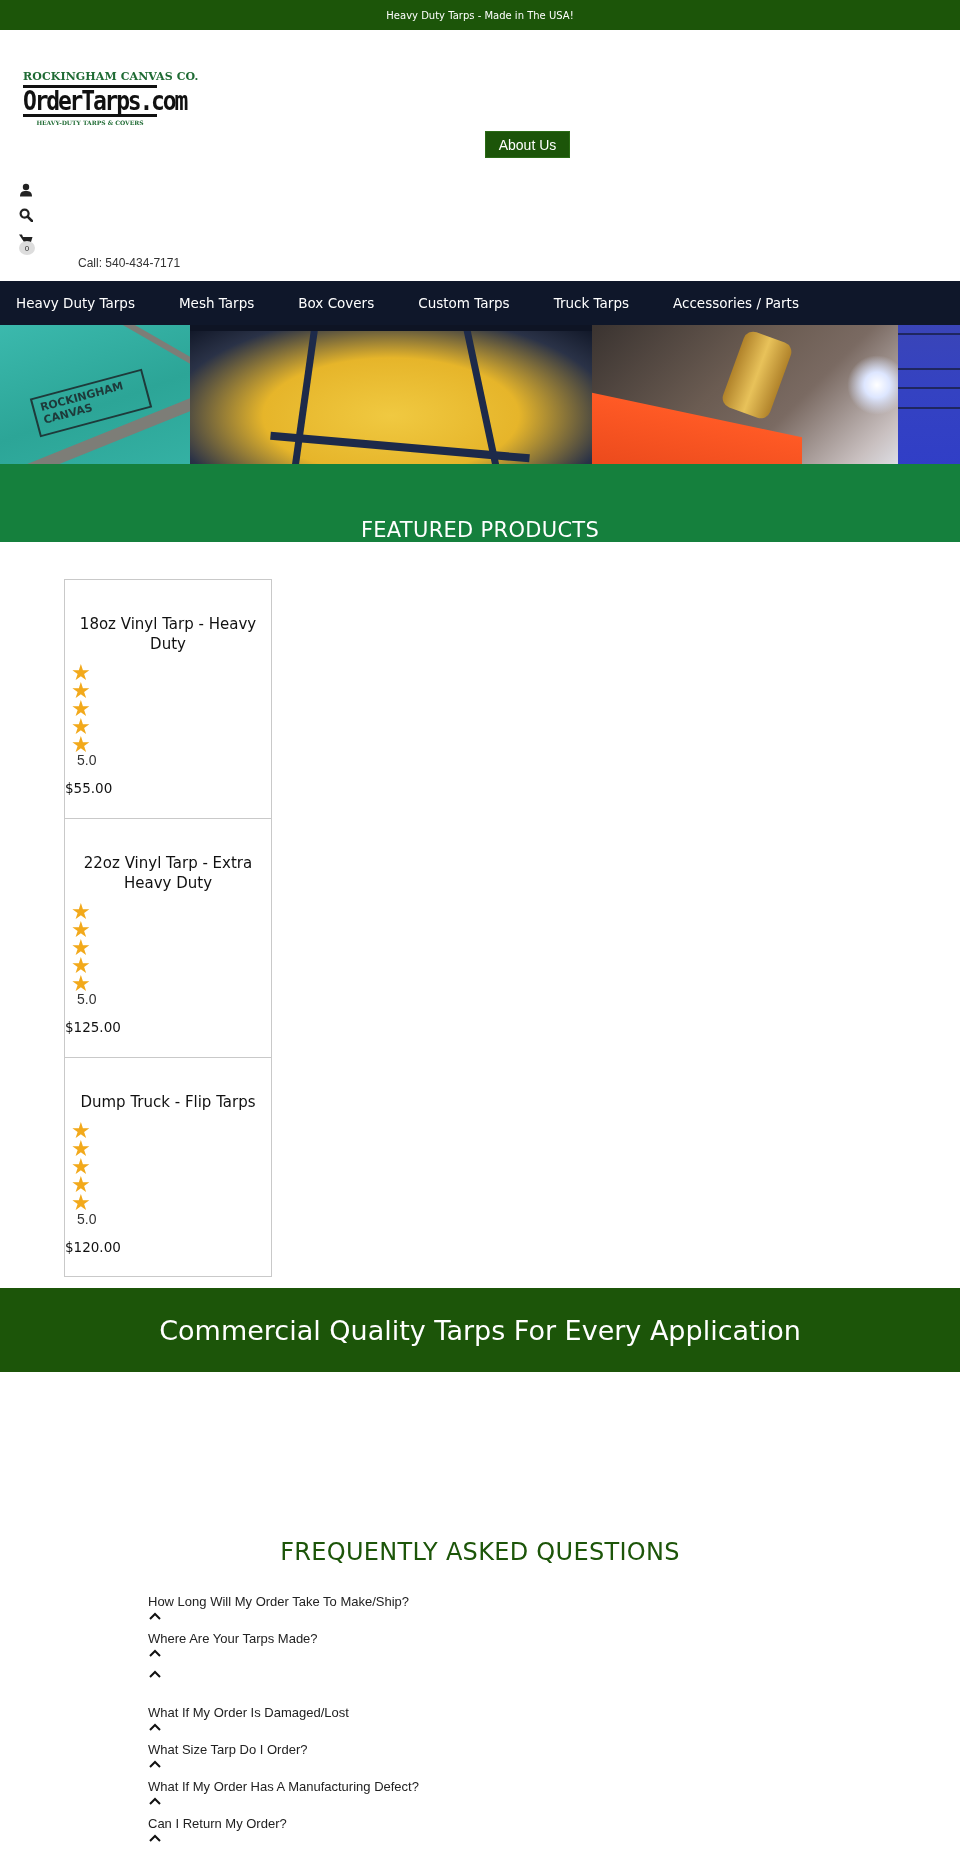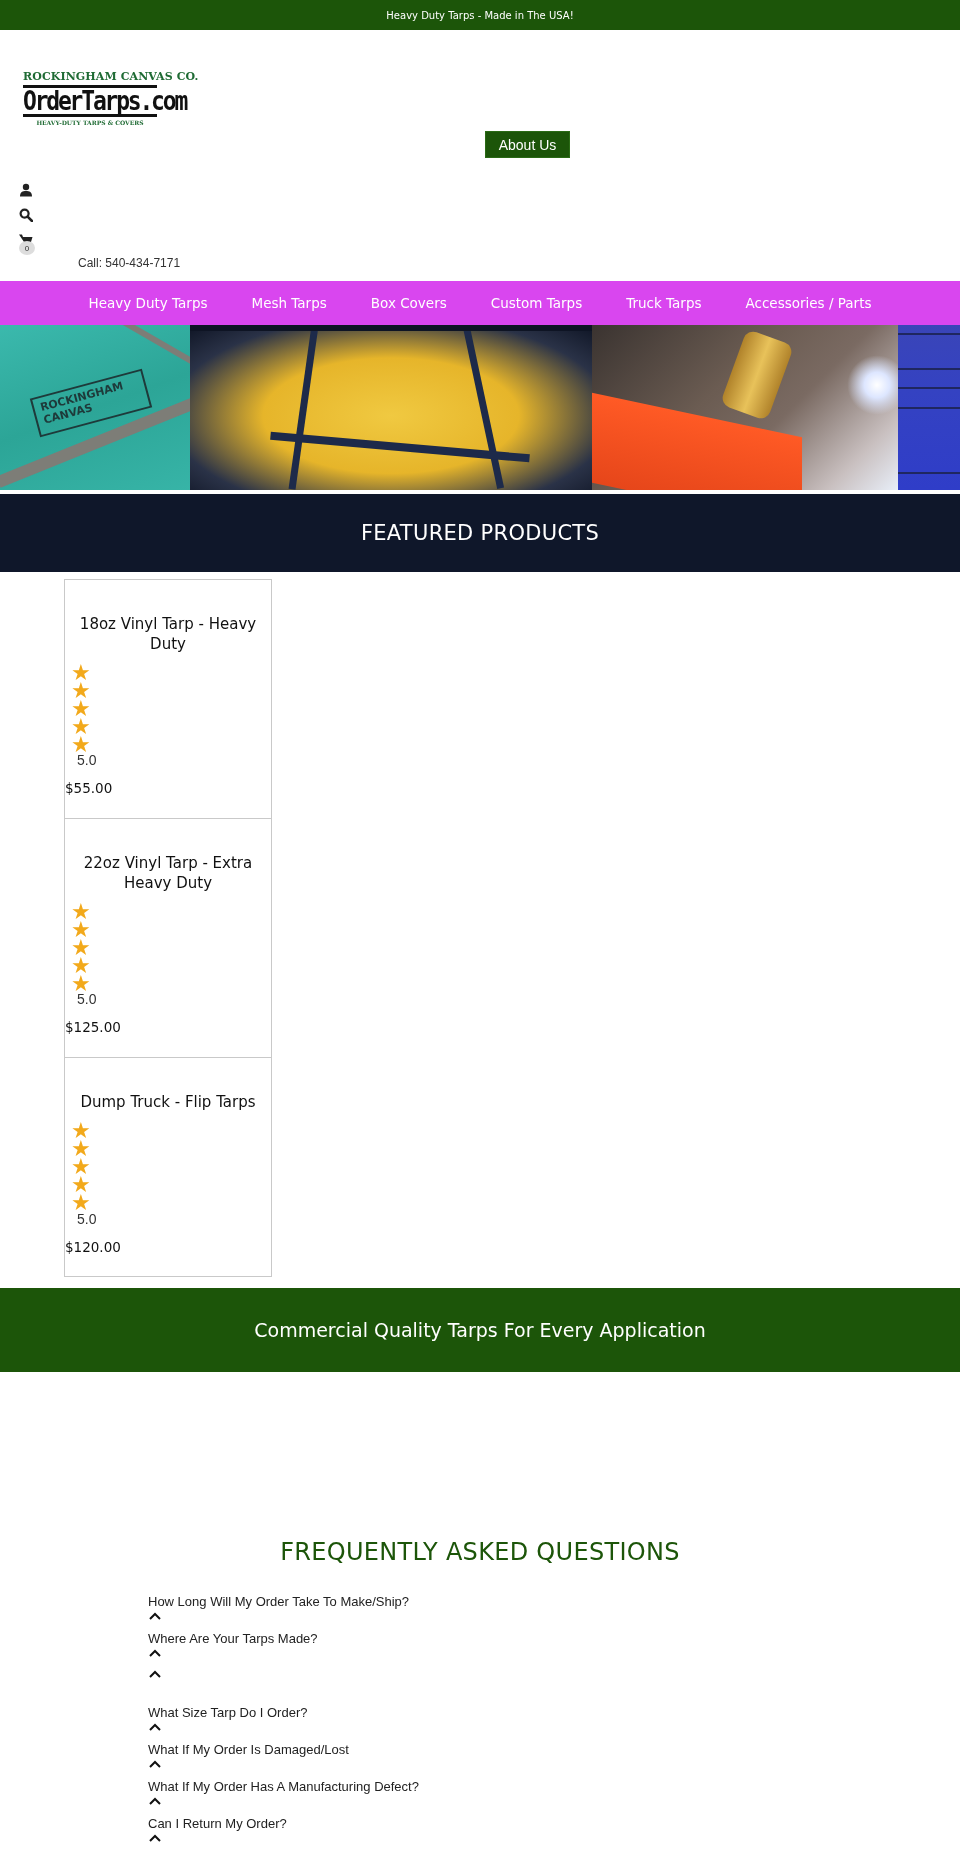--- a/index.html
+++ b/index.html
@@ -16,48 +16,48 @@
   .logo .l-bot { font-family: "DejaVu Serif", serif; font-weight: bold; font-size: 6px; color: #1f6b34; text-align: center; margin-top: 2px; white-space: nowrap; }
 
   .about-btn { position: absolute; left: 485px; top: 131px; width: 85px; height: 27px; background: #1c5509; color: #fff; border: 1px solid #2a6a15; font-size: 14px; display: flex; align-items: center; justify-content: center; cursor: pointer; }
 
   .icon-col { position: absolute; left: 16px; top: 180px; width: 20px; }
   .icon-col .ic { width: 20px; height: 20px; display: flex; align-items: center; justify-content: center; margin-bottom: 5px; }
   .cart-badge { position: absolute; left: 19px; top: 241px; width: 16px; height: 14px; border-radius: 50%; background: #ddd; color: #333; font-size: 8px; display: flex; align-items: center; justify-content: center; }
 
   .call { position: absolute; left: 78px; top: 256px; font-size: 12px; color: #333; }
 
-  .nav { position: absolute; left: 0; top: 281px; width: 960px; height: 44px; background: #d946ef; display: flex; justify-content: center; align-items: center; gap: 12px; }
+  .nav { position: absolute; left: 0; top: 281px; width: 960px; height: 44px; background: #0f172a; display: flex; justify-content: flex-start; align-items: center; gap: 12px; }
   .nav a { color: #fff; font-size: 15px; text-decoration: none; padding: 0 16px; font-family: "DejaVu Sans", sans-serif; font-size: 13.5px; }
 
   .hero { position: absolute; left: 0; top: 325px; width: 960px; height: 165px; display: flex; border-bottom: 0; }
   .hero .p { height: 100%; position: relative; overflow: hidden; }
   .p1 { width: 190px; background: linear-gradient(160deg, #3bb9ad 0%, #2ca597 50%, #37b4a7 100%); }
   .p1 .strap { position: absolute; left: -10px; top: 108px; width: 230px; height: 12px; background: #7d7d77; transform: rotate(-22deg); }
   .p1 .strap2 { position: absolute; left: 100px; top: 15px; width: 120px; height: 6px; background: #7d7d77; transform: rotate(30deg); }
   .p1 .stamp { position: absolute; left: 33px; top: 58px; width: 116px; height: 40px; border: 2px solid #1e3a3a; transform: rotate(-15deg); color: #1e3a3a; font-size: 11px; font-weight: bold; font-family: "DejaVu Sans", sans-serif; padding: 3px 6px; line-height: 13px; }
   .p2 { width: 402px; background: radial-gradient(ellipse at 50% 55%, #f0c941 0%, #e6b52a 45%, #2a3247 78%, #0e1424 100%); }
   .p2 .band { position: absolute; background: #1d2a4a; }
   .p3 { width: 306px; background: linear-gradient(135deg, #3a3330 0%, #6b5c52 40%, #7a6a62 60%, #c9c0c0 85%, #e8eef8 100%); }
   .p3 .orange { position: absolute; left: 0; top: 90px; width: 210px; height: 90px; background: linear-gradient(180deg, #ff5a25, #e6461a); transform: skewY(12deg); }
   .p3 .glow { position: absolute; left: 255px; top: 30px; width: 60px; height: 60px; border-radius: 50%; background: radial-gradient(circle, #ffffff 0%, #dde6ff 30%, rgba(200,210,240,0) 70%); }
   .p3 .brass { position: absolute; left: 140px; top: 10px; width: 50px; height: 80px; background: linear-gradient(90deg, #b0822a, #e8c25a, #b0822a); border-radius: 10px; transform: rotate(20deg); }
   .p4 { width: 62px; background: linear-gradient(180deg, #3a45b8 0%, #3442c2 40%, #2f3dc8 100%); }
   .p4 .line { position: absolute; left: 0; width: 62px; height: 2px; background: #1f2760; }
 
-  .featured-band { position: absolute; left: 0; top: 494px; width: 960px; height: 78px; background: #0f172a; color: #fff; display: flex; align-items: center; justify-content: center; font-family: "DejaVu Sans", sans-serif; font-size: 21px; letter-spacing: 0.3px; }
+  .featured-band { position: absolute; left: 0; top: 464px; width: 960px; height: 78px; background: #15803d; color: #fff; display: flex; align-items: flex-end; justify-content: center; font-family: "DejaVu Sans", sans-serif; font-size: 21px; letter-spacing: 0.3px; }
 
   .card { position: absolute; left: 64px; width: 208px; border: 1px solid #c9c9c9; background: #fff; }
   .card .title { font-family: "DejaVu Sans", sans-serif; font-size: 15px; color: #111; text-align: center; line-height: 20px; padding: 0 6px; }
   .card .stars { position: absolute; left: 6px; width: 20px; }
   .card .star { color: #f2a91b; font-size: 22px; line-height: 18px; height: 18px; display: block; }
   .card .rating { position: absolute; left: 12px; font-size: 14px; color: #333; }
   .card .price { position: absolute; left: 0; width: 100%; text-align: left; font-family: "DejaVu Sans", sans-serif; font-size: 13.5px; color: #111; }
 
-  .commercial-band { position: absolute; left: 0; top: 1288px; width: 960px; height: 84px; background: #1c5509; color: #fff; display: flex; align-items: center; justify-content: center; font-family: "DejaVu Sans", sans-serif; font-size: 19px; }
+  .commercial-band { position: absolute; left: 0; top: 1288px; width: 960px; height: 84px; background: #1c5509; color: #fff; display: flex; align-items: center; justify-content: center; font-family: "DejaVu Sans", sans-serif; font-size: 27px; }
 
   .faq-title { position: absolute; left: 0; top: 1538px; width: 960px; text-align: center; font-family: "DejaVu Sans", sans-serif; font-size: 24px; color: #1c5509; letter-spacing: 0.3px; }
 
   .faq { position: absolute; left: 148px; top: 1594px; width: 700px; }
   .faq .item { height: 37px; }
   .faq .q { font-size: 13px; color: #222; line-height: 16px; display: block; cursor: pointer; }
   .faq .chev { display: block; width: 14px; height: 12px; }
 </style>
 </head>
 <body>
@@ -195,32 +195,32 @@
     <svg class="chev" viewBox="0 0 14 12">
         <path d="M2 9 L7 4 L12 9" stroke="#111" stroke-width="2" fill="none"></path>
       </svg>
   </div>
   <div class="item">
     <svg class="chev" viewBox="0 0 14 12">
         <path d="M2 9 L7 4 L12 9" stroke="#111" stroke-width="2" fill="none"></path>
       </svg>
   </div>
   <div class="item">
+    <span class="q">What If My Order Is Damaged/Lost</span>
+    <svg class="chev" viewBox="0 0 14 12">
+        <path d="M2 9 L7 4 L12 9" stroke="#111" stroke-width="2" fill="none"></path>
+      </svg>
+  </div>
+  <div class="item">
     <span class="q">What Size Tarp Do I Order?</span>
     <svg class="chev" viewBox="0 0 14 12">
         <path d="M2 9 L7 4 L12 9" stroke="#111" stroke-width="2" fill="none"></path>
       </svg>
   </div>
   <div class="item">
-    <span class="q">What If My Order Is Damaged/Lost</span>
-    <svg class="chev" viewBox="0 0 14 12">
-        <path d="M2 9 L7 4 L12 9" stroke="#111" stroke-width="2" fill="none"></path>
-      </svg>
-  </div>
-  <div class="item">
     <span class="q">What If My Order Has A Manufacturing Defect?</span>
     <svg class="chev" viewBox="0 0 14 12">
         <path d="M2 9 L7 4 L12 9" stroke="#111" stroke-width="2" fill="none"></path>
       </svg>
   </div>
   <div class="item">
     <span class="q">Can I Return My Order?</span>
     <svg class="chev" viewBox="0 0 14 12">
         <path d="M2 9 L7 4 L12 9" stroke="#111" stroke-width="2" fill="none"></path>
       </svg>

